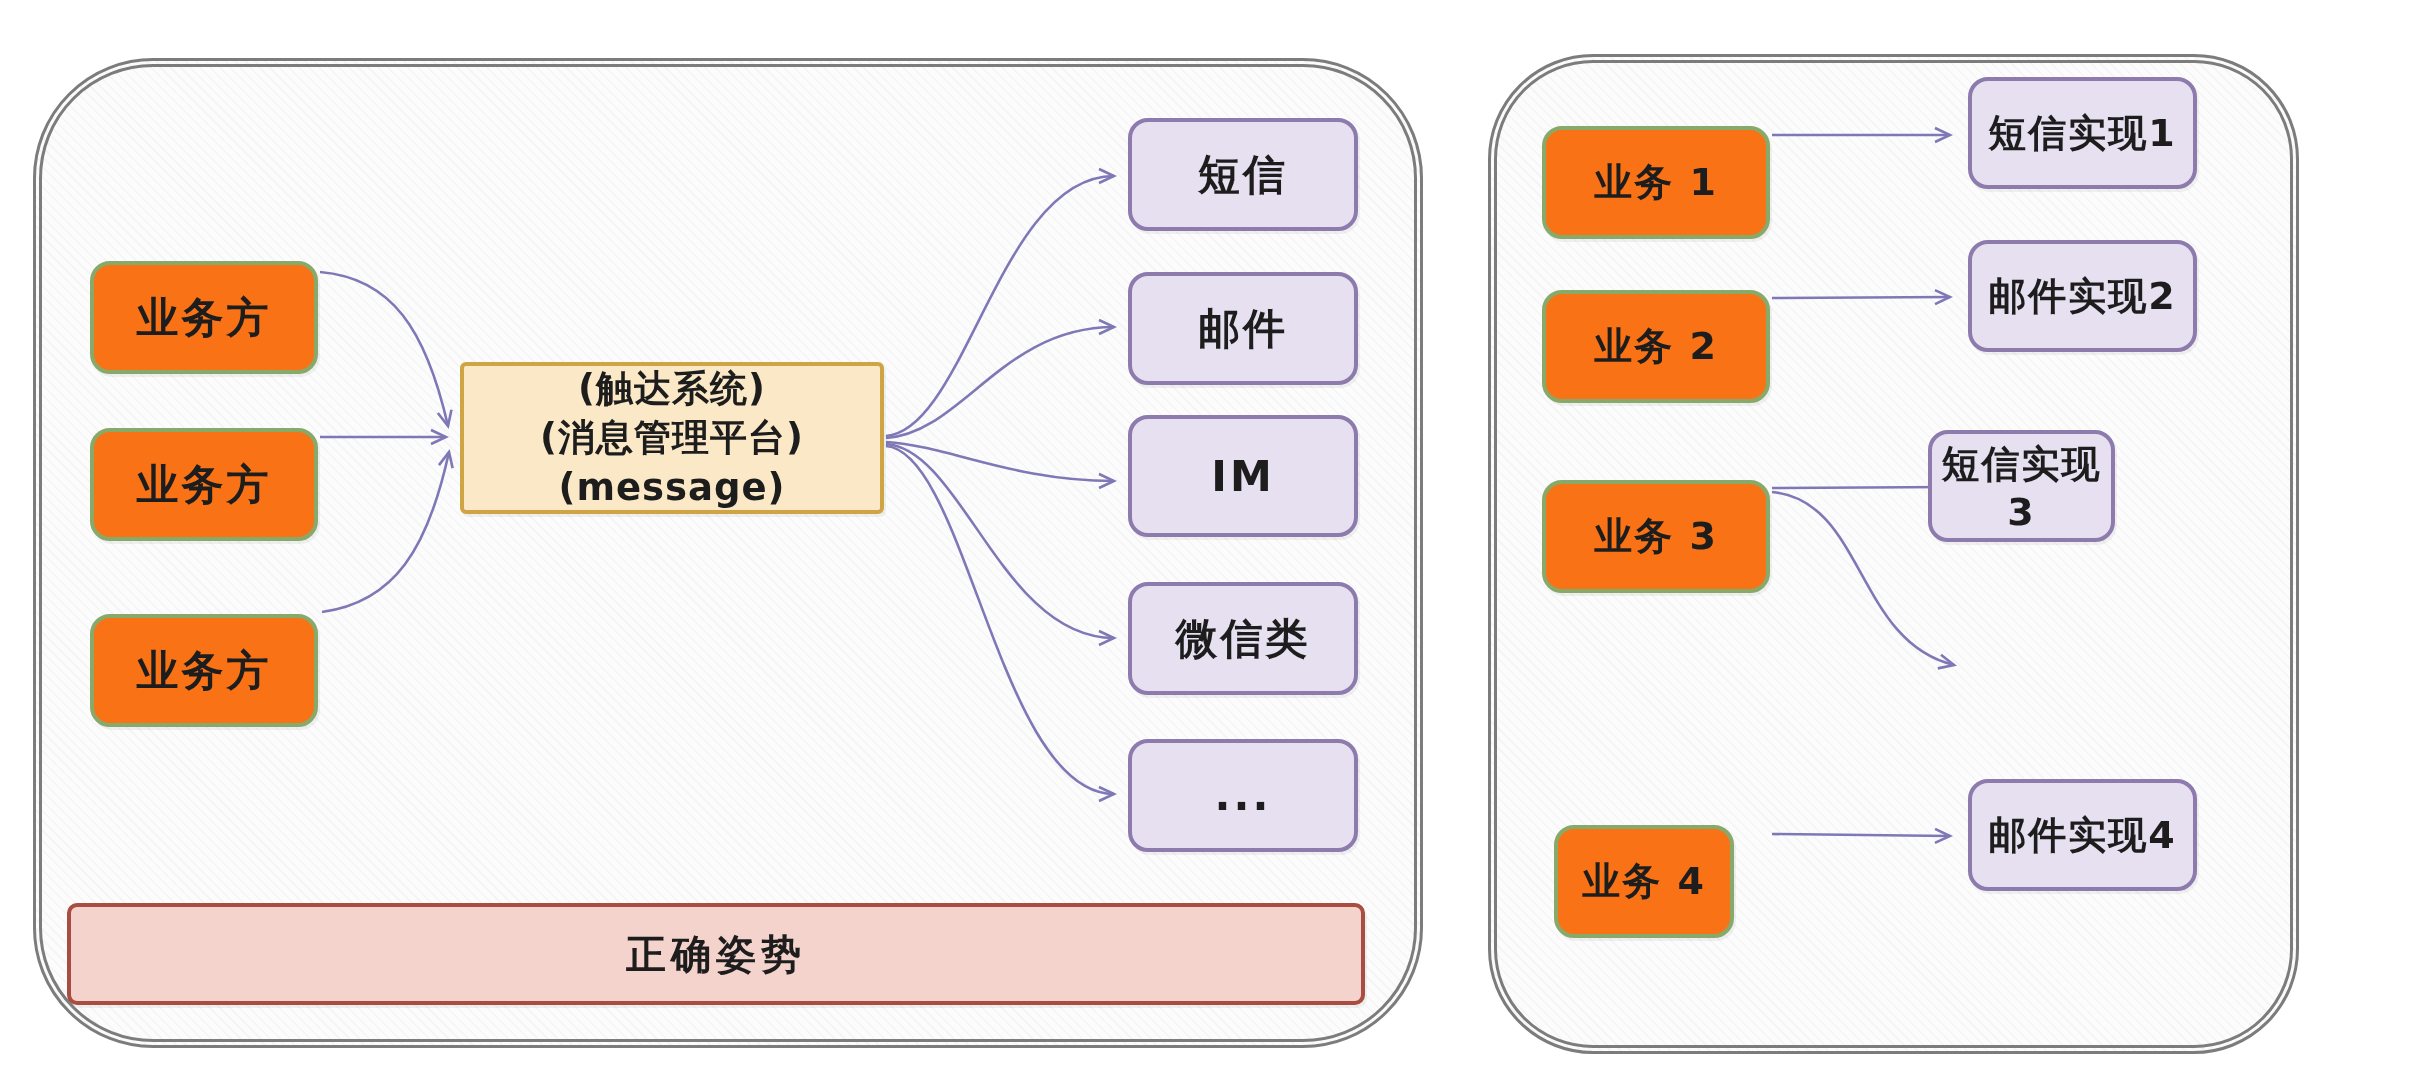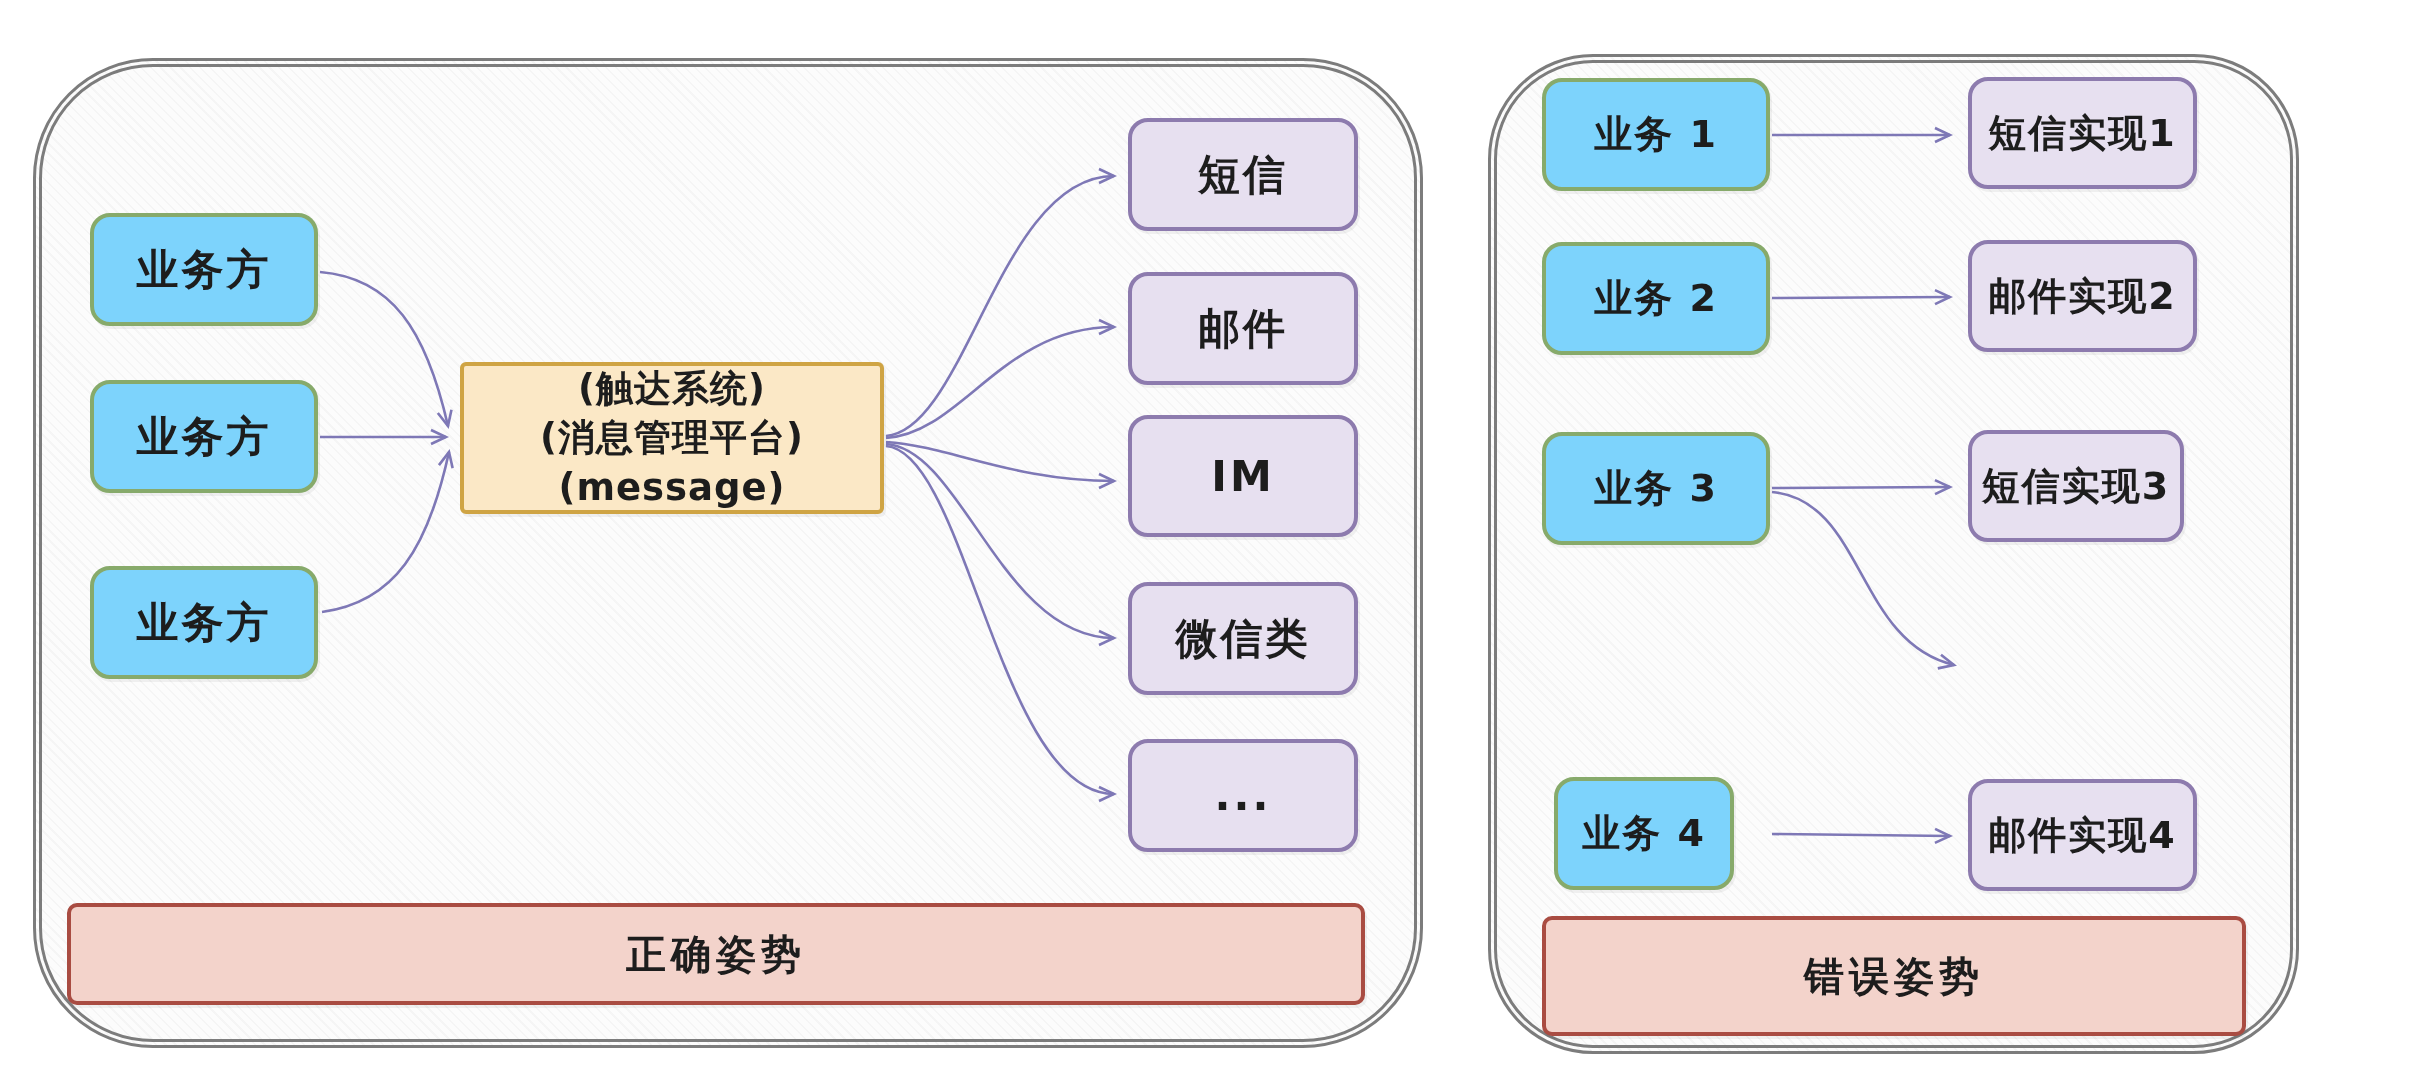--- a/index.html
+++ b/index.html
@@ -26,21 +26,21 @@
   .node{
     position:absolute;
     display:flex;align-items:center;justify-content:center;
     box-sizing:border-box;
     border:4px solid;border-radius:20px;
     font-weight:bold;color:#1d1d1d;
     font-size:42px;letter-spacing:3px;
     box-shadow:2px 3px 0 rgba(0,0,0,0.05);
     text-align:center;
   }
-  .green {background:#7dd3fc;border-color:#87aa6b;}
+  .green {background:#f97316;border-color:#87aa6b;margin-top:48px;}
   .purple{background:#e7e0f0;border-color:#8d7bae;}
   .rtext {font-size:38px;letter-spacing:2px;}
   .hub{
     background:#fbe8c6;border-color:#cfa444;
     flex-direction:column;border-radius:6px;
     font-size:37px;line-height:1.33;letter-spacing:1px;
   }
   .banner{
     background:#f3d3cb;border-color:#a94c42;
     font-size:40px;letter-spacing:5px;border-radius:10px;
@@ -97,18 +97,17 @@
 
   <div class="node banner" style="left:67px;top:903px;width:1298px;height:102px">正确姿势</div>
 
   <div class="node green rtext" style="left:1542px;top:78px;width:228px;height:113px">业务 1</div>
   <div class="node green rtext" style="left:1542px;top:242px;width:228px;height:113px">业务 2</div>
   <div class="node green rtext" style="left:1542px;top:432px;width:228px;height:113px">业务 3</div>
   <div class="node green rtext" style="left:1554px;top:777px;width:180px;height:113px">业务 4</div>
 
   <div class="node purple rtext" style="left:1968px;top:77px;width:229px;height:112px">短信实现1</div>
   <div class="node purple rtext" style="left:1968px;top:240px;width:229px;height:112px">邮件实现2</div>
-  <div class="node purple rtext" style="left:1968px;top:430px;width:216px;height:112px">短信实现3</div>
+  <div class="node purple rtext" style="left:1928px;top:430px;width:187px;height:112px">短信实现3</div>
   <div class="node purple rtext" style="left:1968px;top:779px;width:229px;height:112px">邮件实现4</div>
 
-  <div class="node banner" style="left:1542px;top:916px;width:704px;height:120px">错误姿势</div>
 
 </div>
 
 </body></html>

